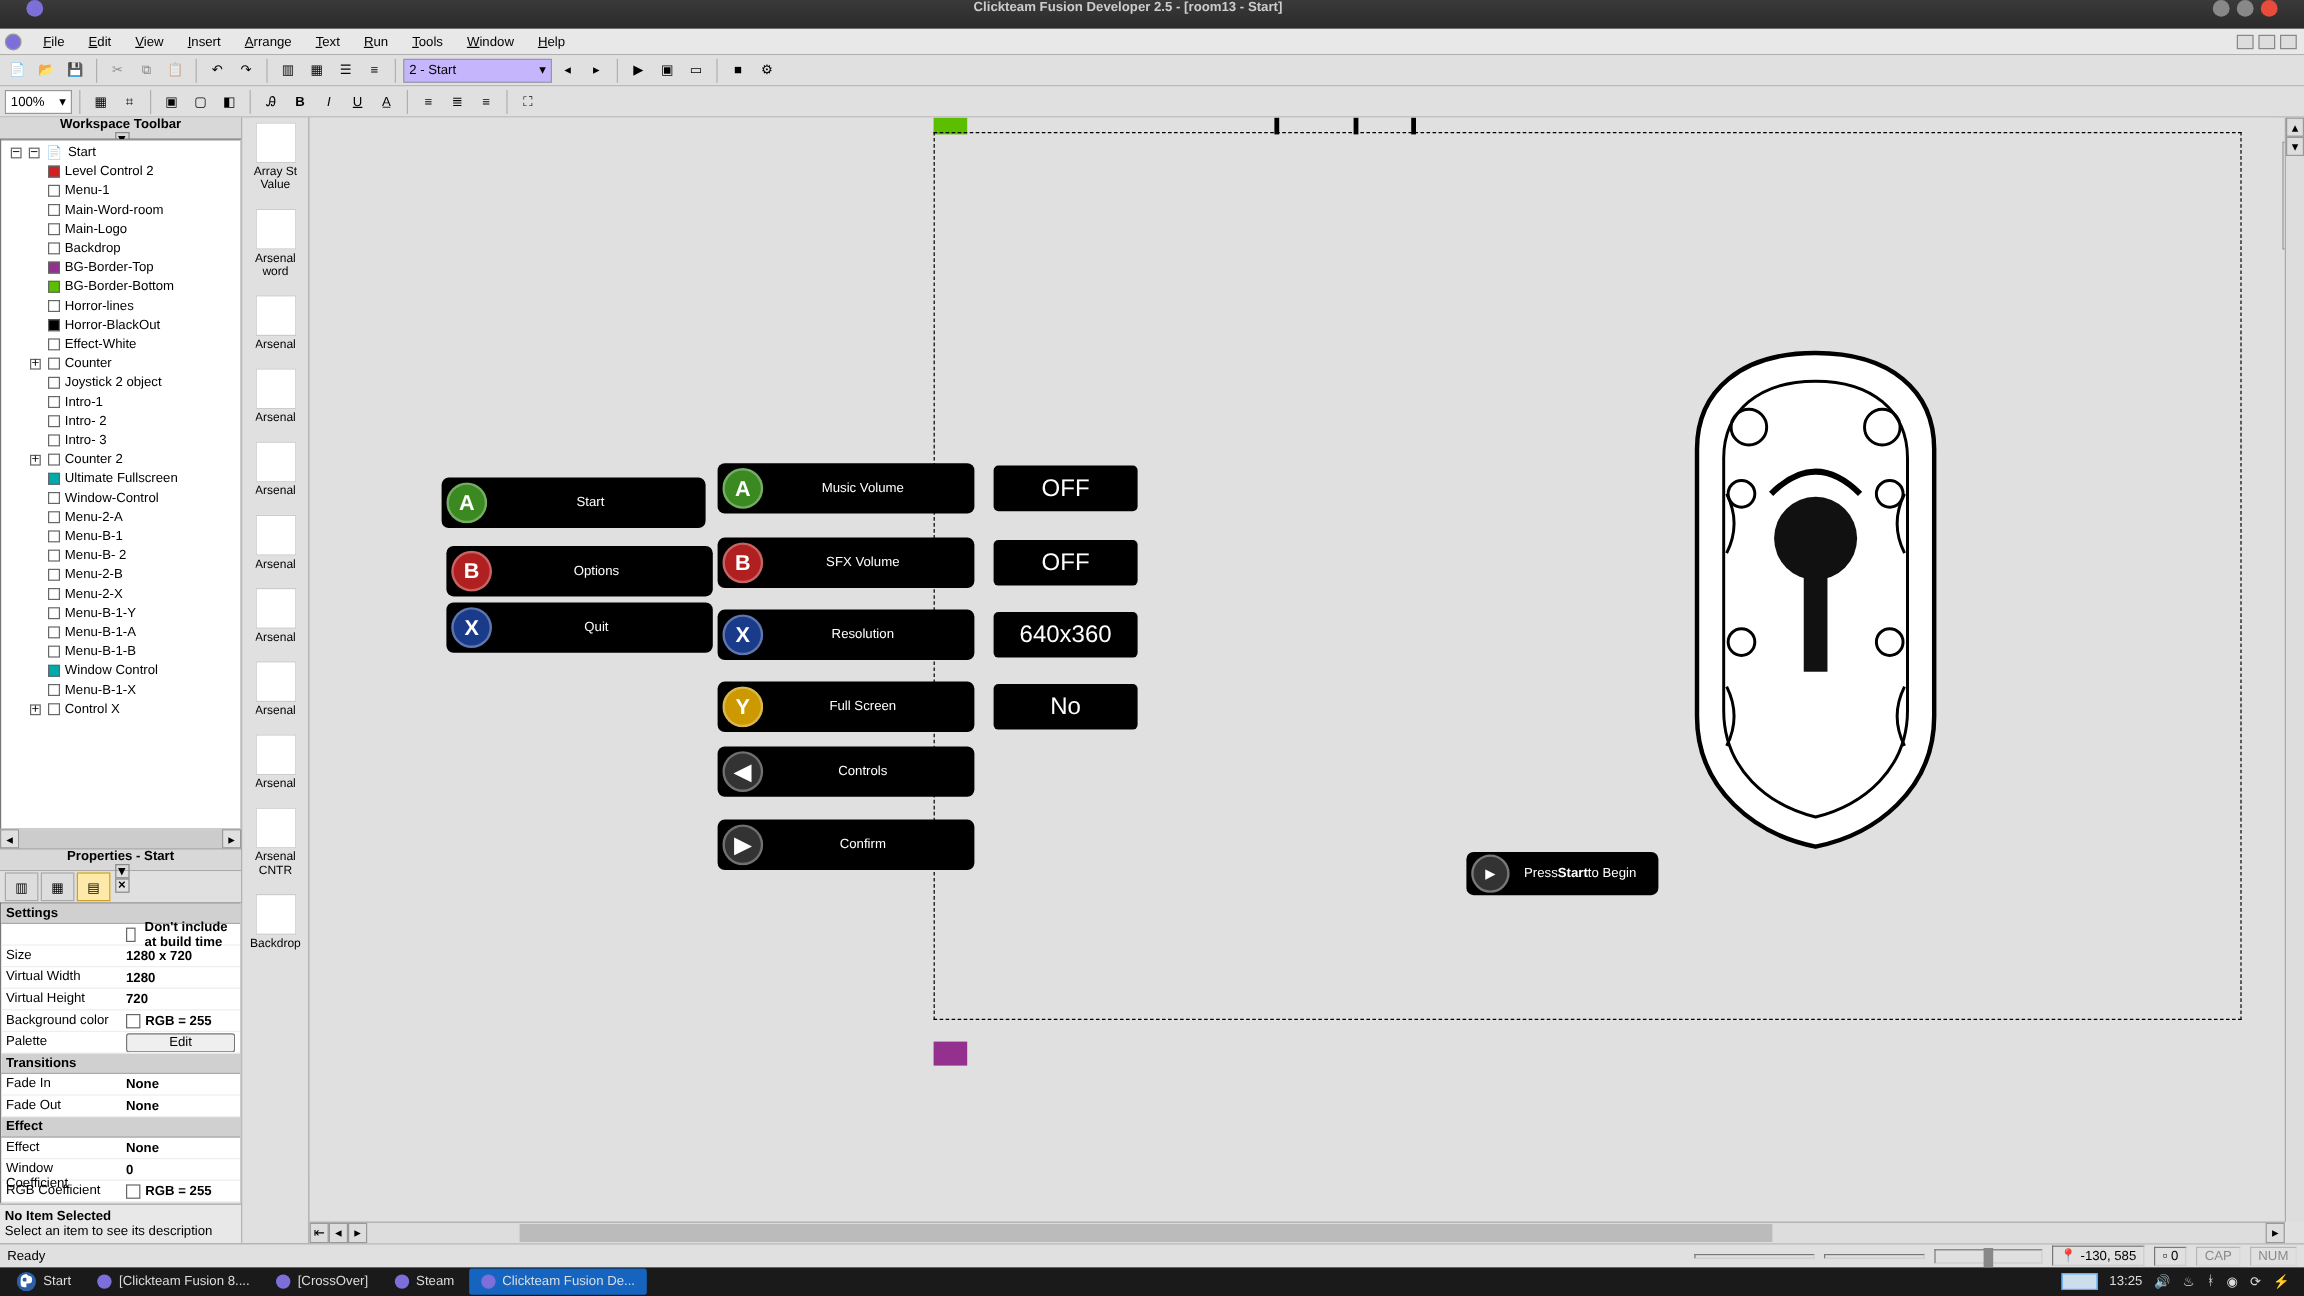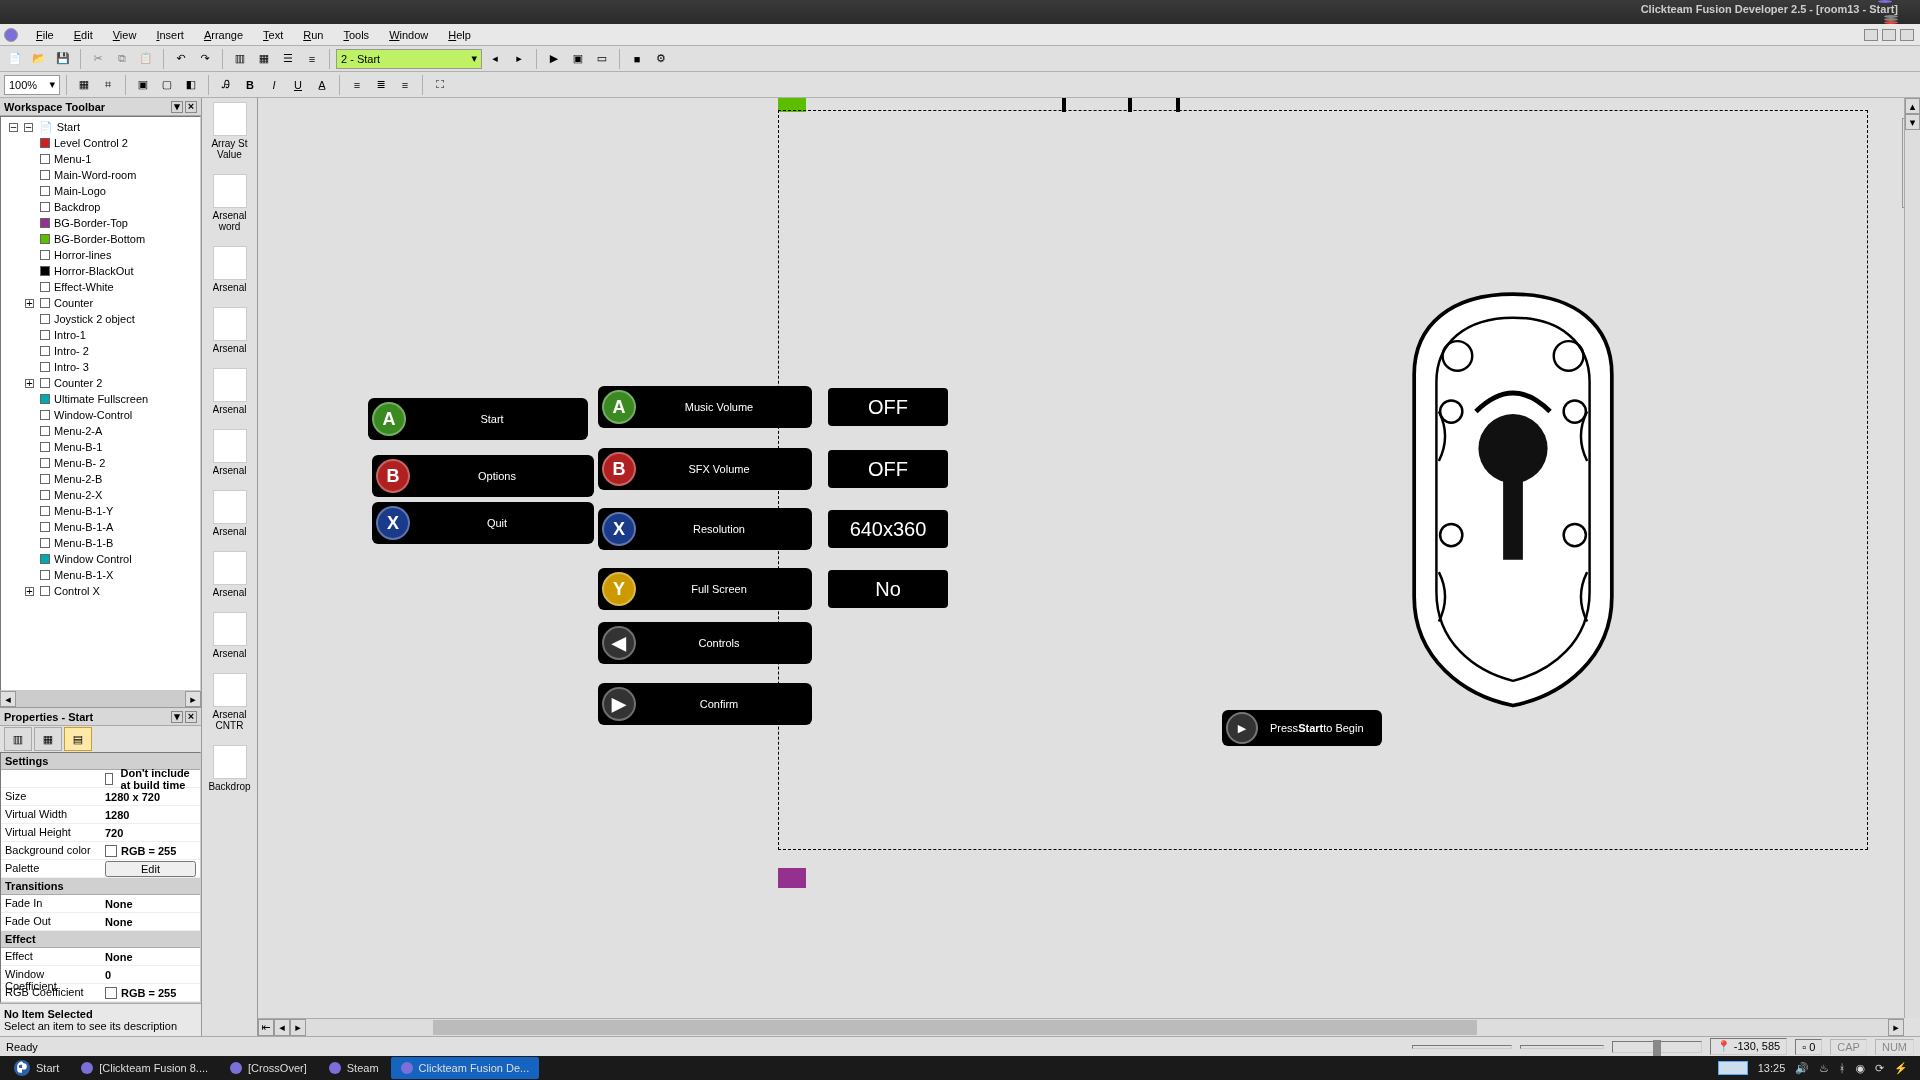--- a/index.html
+++ b/index.html
@@ -1,19 +1,19 @@
 <!DOCTYPE html>
 <html><head>
 <meta charset="utf-8">
 <style>
 * { margin: 0; padding: 0; box-sizing: border-box; font-family: "Segoe UI", Tahoma, sans-serif; font-size: 11px; }
 body { width: 1920px; height: 1080px; background: #333; overflow: hidden; }
 
 
-.oschrome { height: 24px; background: linear-gradient(#3a3a3a,#2a2a2a); display: flex; align-items: flex-end; color: #ccc; padding: 0 22px; flex-direction: column; }
+.oschrome { height: 24px; background: linear-gradient(#3a3a3a,#2a2a2a); display: flex; align-items: flex-start; color: #ccc; padding: 0 22px; }
 .oschrome .title { flex: 1; text-align: center; font-weight: bold; }
 .oschrome .app-icon-dot { width: 14px; height: 14px; border-radius: 50%; background: #7c6fd9; margin-right: 6px; }
 .oschrome .winbtn { width: 14px; height: 14px; margin-left: 6px; border-radius: 50%; }
 .oschrome .min { background: #888; }
 .oschrome .max { background: #888; }
 .oschrome .close { background: #e74c3c; }
 
 
 .app { position: relative; height: calc(100% - 24px - 24px); background: #e0e0e0; display: flex; flex-direction: column; }
 .app-row { display: flex; flex: 1; min-height: 0; }
@@ -23,28 +23,28 @@
 .menubar .app-dot { width: 14px; height: 14px; border-radius: 50%; background: #7c6fd9; border: 1px solid #999; margin-right: 8px; }
 .menubar span { padding: 2px 10px; cursor: pointer; }
 .menubar span:first-letter { text-decoration: underline; }
 .menubar .mdibtns { margin-left: auto; display: flex; gap: 4px; padding-right: 6px; }
 .menubar .mdibtns div { width: 14px; height: 12px; border: 1px solid #888; background: #ddd; }
 
 
 .toolbar { height: 26px; background: #e0e0e0; border-bottom: 1px solid #b0b0b0; display: flex; align-items: center; padding: 0 4px; gap: 2px; }
 .tb-btn { width: 22px; height: 22px; border: 1px solid transparent; display: flex; align-items: center; justify-content: center; }
 .tb-sep { width: 1px; height: 20px; background: #b0b0b0; margin: 0 4px; }
-.frame-select { width: 146px; height: 20px; border: 1px solid #999; background: #bef264; padding: 0 4px; display: flex; align-items: center; justify-content: space-between; }
+.frame-select { width: 124px; height: 20px; border: 1px solid #999; background: #c4b5fd; padding: 0 4px; display: flex; align-items: center; justify-content: space-between; }
 .frame-select::after { content: "▾"; }
 .zoom-select { width: 56px; height: 20px; border: 1px solid #999; background: #fff; padding: 0 4px; display: flex; align-items: center; justify-content: space-between;}
 .zoom-select::after { content: "▾"; }
 
 
 .workspace { width: 202px; background: #e0e0e0; border-right: 1px solid #999; display: flex; flex-direction: column; }
-.panel-title { height: 18px; background: #d8d8d8; border-bottom: 1px solid #aaa; display: flex; align-items: center; padding: 0 4px; font-weight: bold; }
+.panel-title { height: 18px; background: #d8d8d8; border-bottom: 1px solid #aaa; display: flex; align-items: center; padding: 0 4px; font-weight: bold; flex-direction: column; }
 .panel-title .pin, .panel-title .x { width: 12px; height: 12px; border: 1px solid #888; margin-left: 2px; display:flex; align-items:center; justify-content:center; line-height:1;}
 .panel-title .spacer { flex: 1; }
 .tree { flex: 1; overflow: auto; background: #fff; border: 1px inset #ccc; padding: 2px 0; }
 .tree-row { height: 16px; display: flex; align-items: center; padding-left: 24px; white-space: nowrap; gap: 4px;}
 .tree-row.root { padding-left: 8px; }
 .tree-row .swatch { width: 10px; height: 10px; border: 1px solid #666; flex-shrink:0;}
 .tree .exp { width:9px; height:9px; border:1px solid #666; display:inline-flex; align-items:center; justify-content:center; line-height:1; margin-right:2px;}
 .tree-scroll-h { height:16px; background:#e0e0e0; display:flex; }
 .tree-scroll-h .arrow{width:16px; border:1px solid #999; display:flex;align-items:center;justify-content:center;}
 .tree-scroll-h .track{flex:1; background:#ccc;}

